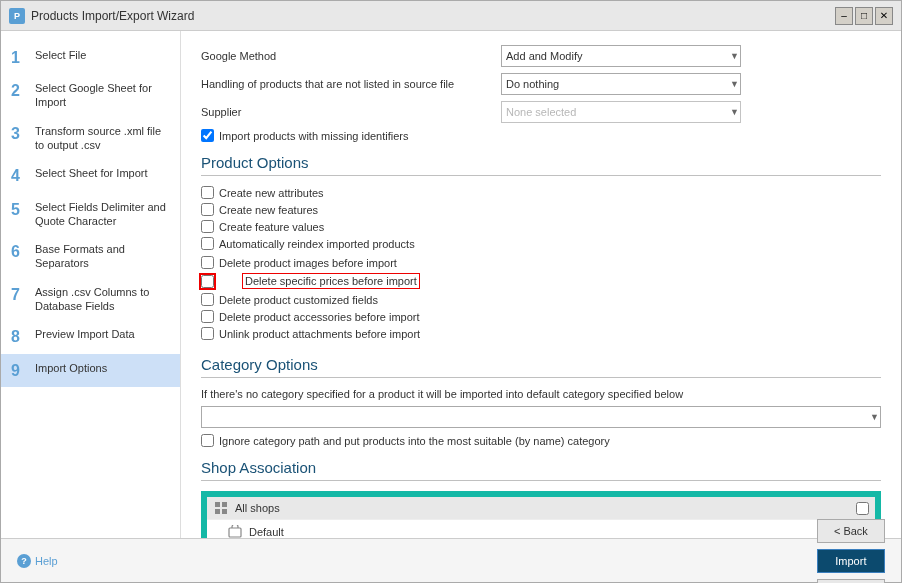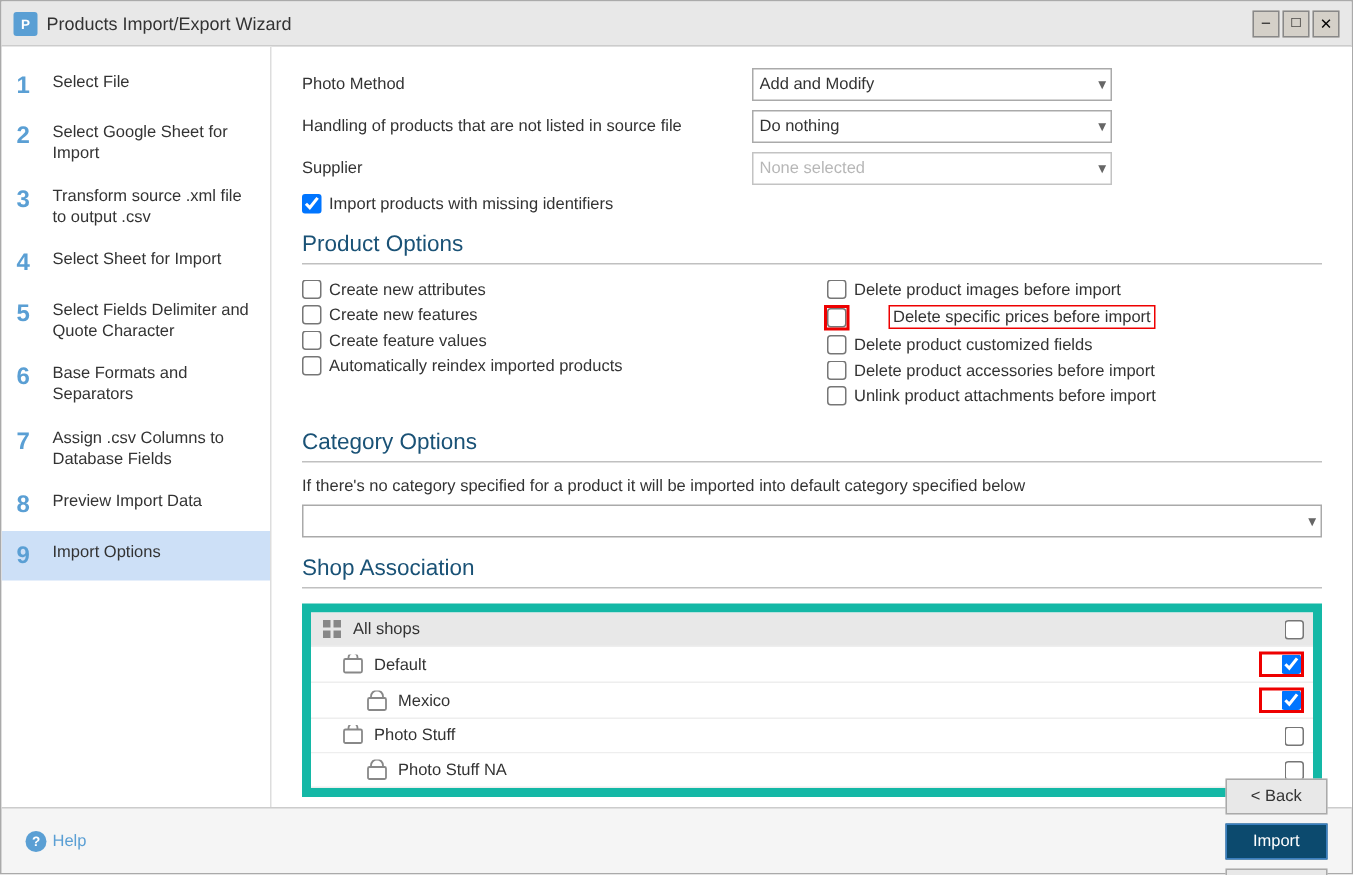--- a/index.html
+++ b/index.html
@@ -99,21 +99,21 @@
       </div>
       <div class="sidebar-item active">
         <span class="sidebar-num">9</span>
         <span class="sidebar-label">Import Options</span>
       </div>
     </div>
 
     <div class="content">
 
       <div class="field-row">
-        <span class="field-label">Photo Method</span>
+        <span class="field-label">Google Method</span>
         <div class="select-wrapper">
           <select>
             <option>Add and Modify</option>
             <option>Add Only</option>
             <option>Modify Only</option>
           </select>
           <span class="select-arrow">▼</span>
         </div>
       </div>
 
@@ -138,21 +138,21 @@
           <span class="select-arrow">▼</span>
         </div>
       </div>
 
       <div class="checkbox-row" style="margin-bottom: 8px; align-items: center;">
         <input type="checkbox" checked="" style="">
         <span>Import products with missing identifiers</span>
       </div>
 
       <div class="section-title">Product Options</div>
-      <div style="display: grid; grid-template-columns: 1fr 1fr; gap: 2px 20px; margin-bottom: 10px;">
+      <div style="display: grid; grid-template-columns: 1fr; gap: 2px 20px; margin-bottom: 10px;">
         <div>
           <div class="checkbox-row">
             <input type="checkbox" style="">
             <span>Create new attributes</span>
           </div>
           <div class="checkbox-row">
             <input type="checkbox" style="">
             <span>Create new features</span>
           </div>
           <div class="checkbox-row">
@@ -187,20 +187,24 @@
           </div>
         </div>
       </div>
 
       <div class="section-title">Category Options</div>
       <div class="category-desc">If there's no category specified for a product it will be imported into default category specified below</div>
       <div class="cat-select-wrapper">
         <input type="text" value="" style="width: 100%; height: 22px; border: 1px solid rgb(170, 170, 170); font-size: 11px; padding-right: 20px;">
         <span class="cat-arrow">▼</span>
       </div>
+      <div class="checkbox-row" style="margin-bottom: 10px;">
+        <input type="checkbox" style="">
+        <span>Ignore category path and put products into the most suitable (by name) category</span>
+      </div>
 
       <div class="section-title">Shop Association</div>
       <div class="shop-table">
 
         <div class="shop-row all-shops-row">
           <span class="shop-icon">
             <svg width="14" height="14" viewBox="0 0 14 14" fill="none" xmlns="http://www.w3.org/2000/svg">
               <rect x="1" y="1" width="5" height="5" fill="#888"></rect>
               <rect x="8" y="1" width="5" height="5" fill="#888"></rect>
               <rect x="1" y="8" width="5" height="5" fill="#888"></rect>

